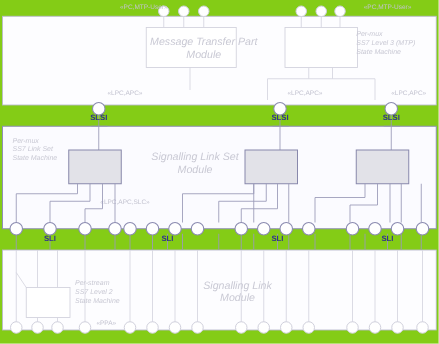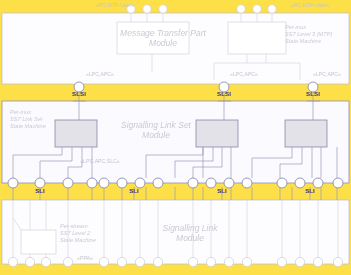--- a/index.html
+++ b/index.html
@@ -8,21 +8,21 @@
     background: #ffffff;
   }
   body {
     font-family: "Liberation Sans", sans-serif;
   }
   #diagram-root {
     position: relative;
     width: 351px;
     height: 275px;
     overflow: hidden;
-    background: #fde047;
+    background: #84cc16;
   }
   #diagram-svg {
     position: absolute;
     left: 0;
     top: 0;
     width: 351px;
     height: 275px;
     display: block;
   }
   .module-title {

